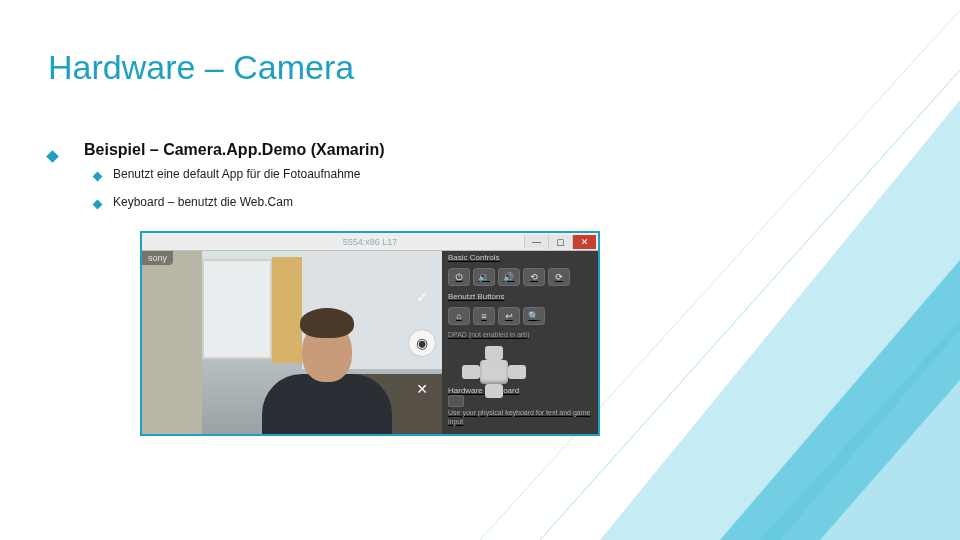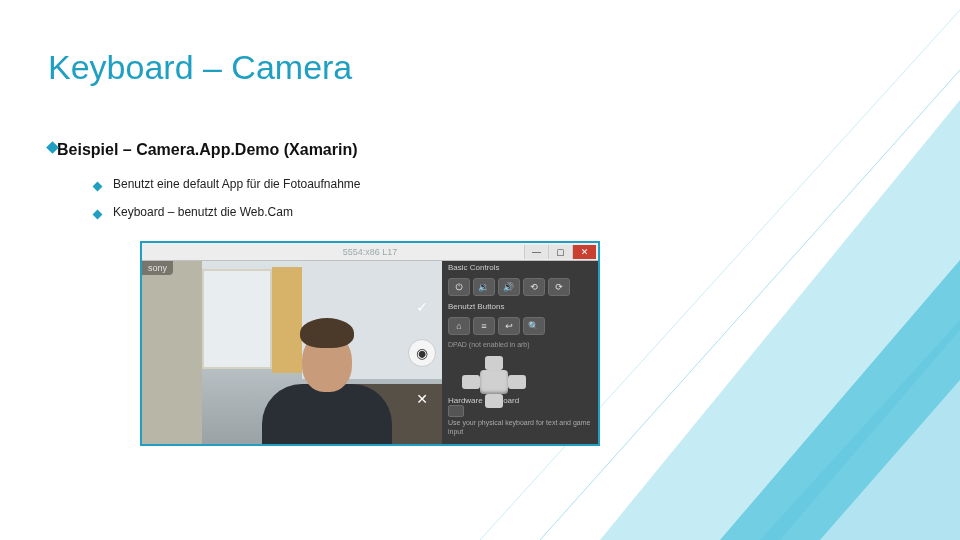--- a/index.html
+++ b/index.html
@@ -26,23 +26,23 @@
     padding: 48px 48px 0 48px;
   }
   .title {
     font-size: 34px;
     font-weight: 400;
     color: #1fa0c2;
     margin-bottom: 54px;
   }
   .bullet-l1 {
     display: flex;
-    align-items: flex-start;
-    gap: 0;
-    margin-bottom: 18px;
+    align-items: flex-end;
+    gap: 27px;
+    margin-bottom: 8px;
   }
   .bullet-l1 .label {
     font-size: 16px;
     font-weight: 600;
     color: #111;
   }
   .bullet-l2 {
     display: flex;
     align-items: baseline;
     gap: 12px;
@@ -68,20 +68,21 @@
     flex: 0 0 7px;
   }
   .screenshot-wrap {
     margin-top: 22px;
     margin-left: 92px;
     width: 460px;
     border: 2px solid #1fa0c2;
     background: #3a3a3a;
     display: flex;
     position: relative;
+    text-decoration: underline;
   }
   .titlebar {
     position: absolute;
     top: 0;
     left: 0;
     right: 0;
     height: 18px;
     background: #ededed;
     display: flex;
     align-items: center;
@@ -282,21 +283,21 @@
 <svg class="bg-shapes" viewBox="0 0 960 540" preserveAspectRatio="none">
   <polygon points="720,540 960,260 960,540" fill="#2fb6d6" opacity="0.55"></polygon>
   <polygon points="600,540 960,100 960,540" fill="#2fb6d6" opacity="0.28"></polygon>
   <polygon points="820,540 960,380 960,540" fill="#ffffff" opacity="0.45"></polygon>
   <polygon points="500,540 780,540 960,330 960,320 760,540" fill="#2fb6d6" opacity="0.15"></polygon>
   <line x1="540" y1="540" x2="960" y2="70" stroke="#2fb6d6" stroke-width="1" opacity="0.4"></line>
   <line x1="480" y1="540" x2="960" y2="10" stroke="#2fb6d6" stroke-width="1" opacity="0.25"></line>
 </svg>
 
 <div class="content">
-  <h1 class="title">Keyboard – Camera</h1>
+  <h1 class="title">Hardware – Camera</h1>
 
   <div class="bullet-l1">
     <span class="diamond"></span>
     <span class="label">Beispiel – Camera.App.Demo (Xamarin)</span>
   </div>
 
   <div class="bullet-l2">
     <span class="diamond small"></span>
     <span class="label">Benutzt eine default App für die Fotoaufnahme</span>
   </div>

